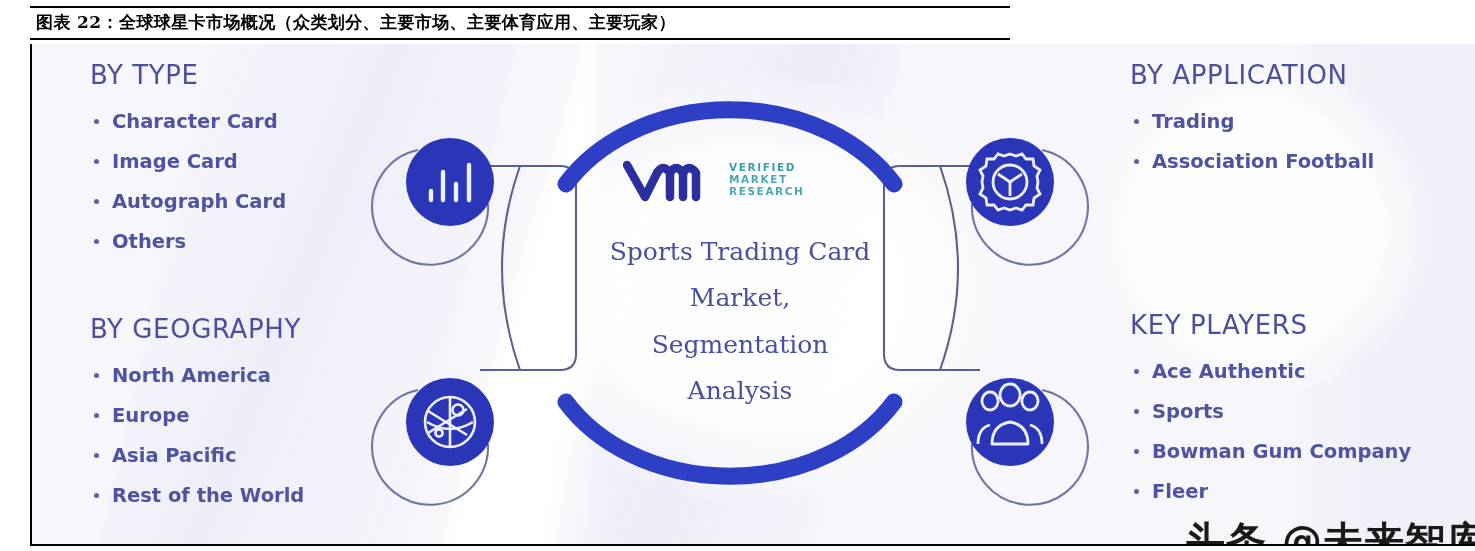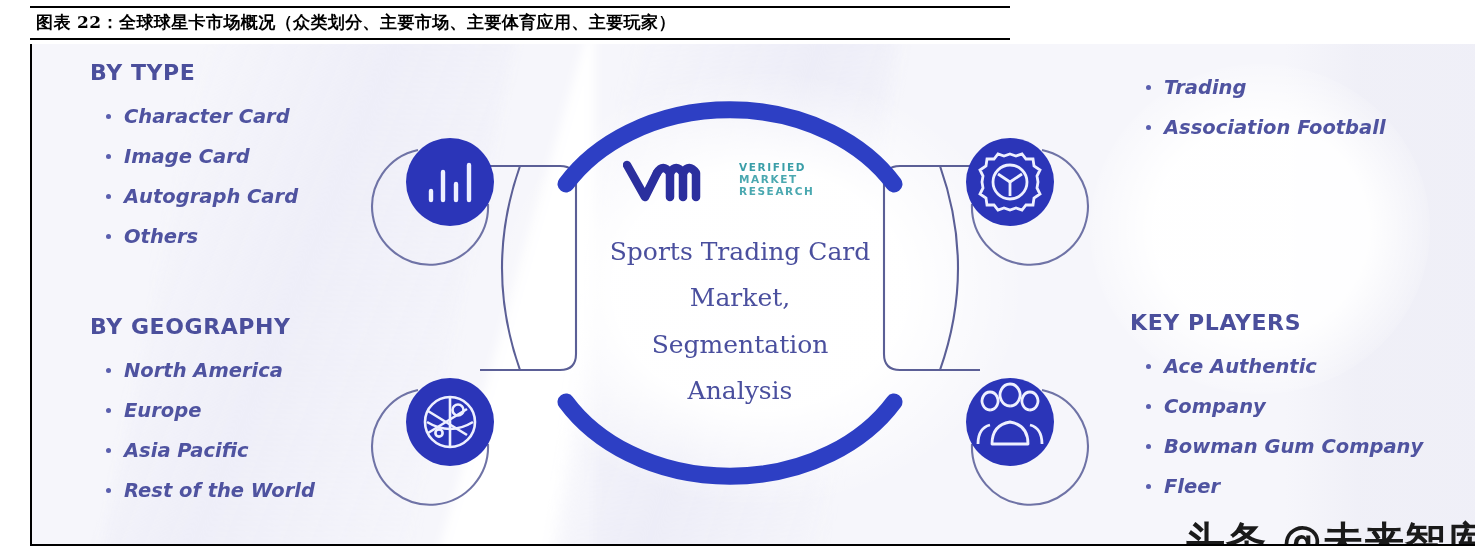--- a/index.html
+++ b/index.html
@@ -144,32 +144,31 @@
     background: radial-gradient(ellipse at center, rgba(255,255,255,0.95) 45%, rgba(255,255,255,0) 75%);
   }
 
   
   .col {
     position: absolute;
     z-index: 8;
   }
   .col-heading {
     font-family: "DejaVu Sans", "Liberation Sans", sans-serif;
-    font-size: 22px;
-    font-weight: bold;
+    font-size: 26px;
+    font-weight: normal;
     color: #4b4f9c;
     letter-spacing: 0.6px;
     margin: 0 0 20px 0;
     white-space: nowrap;
   }
   .col-list {
     list-style: none;
-    margin: 16px;
+    margin: 4px;
     padding: 0;
-    font-style: italic;
   }
   .col-list li {
     display: flex;
     align-items: baseline;
     font-family: "DejaVu Sans", "Liberation Sans", sans-serif;
     font-size: 19.5px;
     font-weight: bold;
     color: #4f53a0;
     margin-bottom: 17px;
     white-space: nowrap;
@@ -203,21 +202,21 @@
   .diagram svg { display: block; }
 
   .center-logo {
     position: absolute;
     left: 253px;
     top: 95px;
     width: 230px;
     height: 62px;
     display: flex;
     align-items: center;
-    gap: 20px;
+    gap: 10px;
     z-index: 9;
   }
   .logo-mark {
     flex: 0 0 auto;
   }
   .logo-words {
     display: flex;
     flex-direction: column;
     line-height: 1.12;
     font-family: "DejaVu Sans", "Liberation Sans", sans-serif;
@@ -315,20 +314,21 @@
             <span>Asia Pacific</span>
           </li>
         <li>
             <span class="bullet"></span>
             <span>Rest of the World</span>
           </li>
       </ul>
     </div>
 
     <div class="col" id="col-application">
+      <div class="col-heading">BY APPLICATION</div>
       <ul class="col-list">
         <li>
             <span class="bullet"></span>
             <span>Trading</span>
           </li>
         <li>
             <span class="bullet"></span>
             <span>Association Football</span>
           </li>
       </ul>
@@ -336,21 +336,21 @@
 
     <div class="col" id="col-players">
       <div class="col-heading">KEY PLAYERS</div>
       <ul class="col-list">
         <li>
             <span class="bullet"></span>
             <span>Ace Authentic</span>
           </li>
         <li>
             <span class="bullet"></span>
-            <span>Company</span>
+            <span>Sports</span>
           </li>
         <li>
             <span class="bullet"></span>
             <span>Bowman Gum Company</span>
           </li>
         <li>
             <span class="bullet"></span>
             <span>Fleer</span>
           </li>
       </ul>

